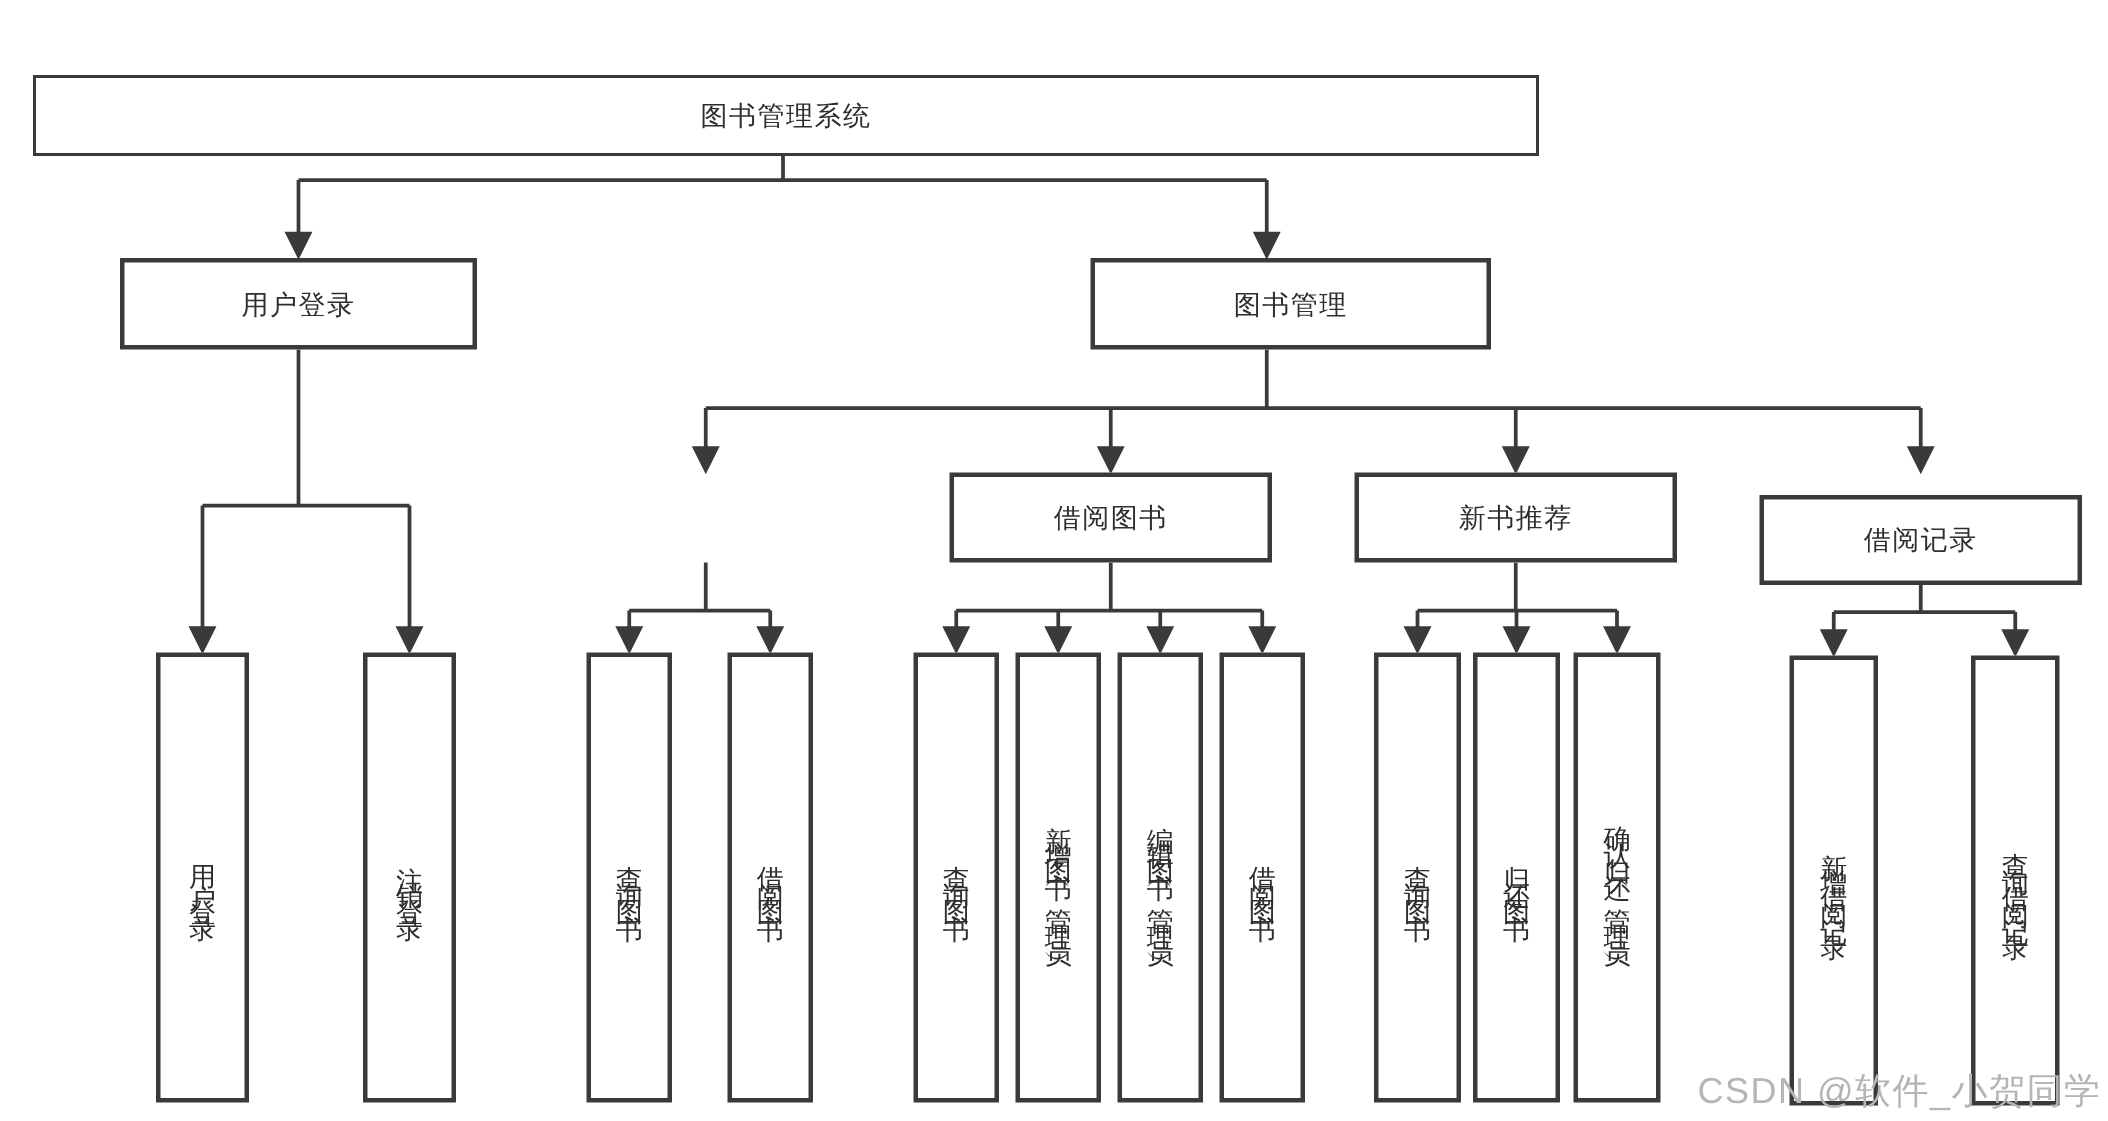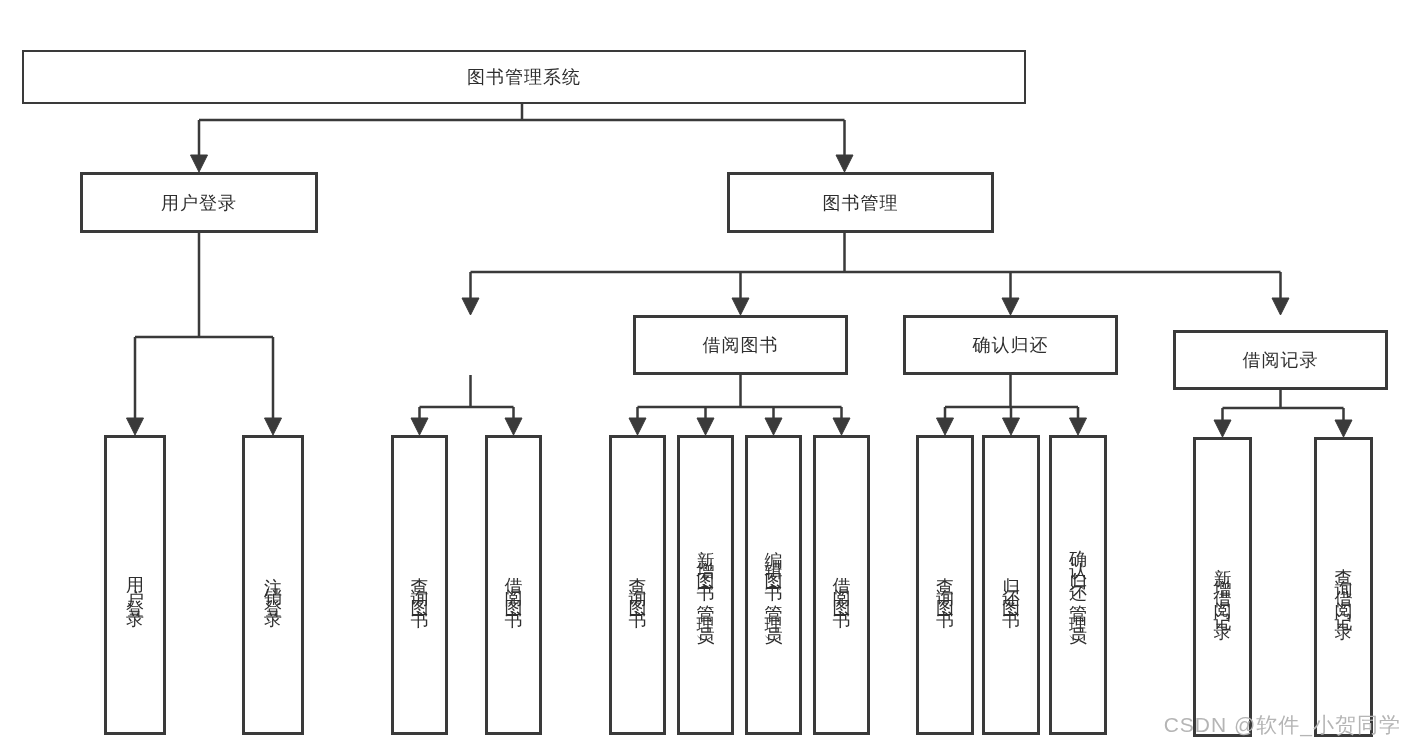--- a/index.html
+++ b/index.html
@@ -37,21 +37,21 @@
     text-orientation: mixed;
     font-size: 18px;
     letter-spacing: 11px;
     line-height: 1;
     white-space: nowrap;
   }
   .watermark {
     position: absolute;
     top: 711px;
     right: 4px;
-    font-size: 21px;
+    font-size: 24px;
     color: var(--wm, #b5b5b5);
     letter-spacing: 1px;
     z-index: 5;
     white-space: nowrap;
   }
 </style>
 </head>
 <body>
 
 <div class="canvas" style="--line: #3a3a3a; --text: #2e2e2e; --wm: #b5b5b5; --bg: #ffffff;">
@@ -108,21 +108,21 @@
     <span>用户登录</span>
   </div>
   <div class="box h" style="left:727px; top:172px; width:267px; height:61px;">
     <span>图书管理</span>
   </div>
 
   <div class="box h" style="left:633px; top:315px; width:215px; height:60px;">
     <span>借阅图书</span>
   </div>
   <div class="box h" style="left:903px; top:315px; width:215px; height:60px;">
-    <span>确认归还</span>
+    <span>新书推荐</span>
   </div>
   <div class="box h" style="left:1173px; top:330px; width:215px; height:60px;">
     <span>借阅记录</span>
   </div>
 
   <div class="box v" style="left:104px; top:435px; width:62px; height:300px;">
     <span>用户登录</span>
   </div>
   <div class="box v" style="left:242px; top:435px; width:62px; height:300px;">
     <span>注销登录</span>

